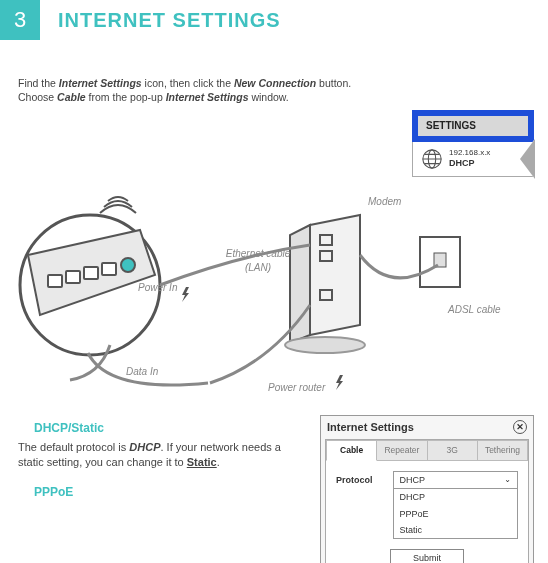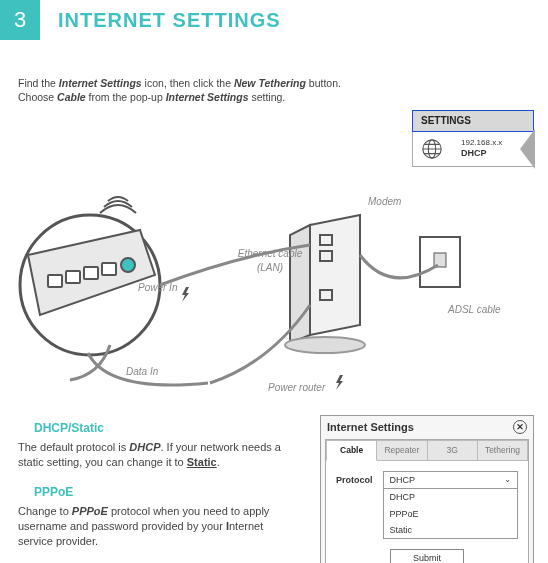--- a/index.html
+++ b/index.html
@@ -6,22 +6,22 @@
   body { font-family: Arial, Helvetica, sans-serif; width: 548px; height: 563px; background: #fff; color: #333; font-size: 11px; line-height: 1.35; position: relative; }
   
   .header { display: flex; align-items: center; height: 40px; }
   .step-num { width: 40px; height: 40px; background: #3fc1c0; color: #fff; display: flex; align-items: center; justify-content: center; font-size: 22px; font-weight: 300; }
   .title { color: #3fc1c0; font-size: 20px; font-weight: 700; letter-spacing: 1px; margin-left: 18px; }
   
   .intro { margin: 22px 0 0 18px; width: 350px; font-size: 10.5px; color: #444; }
   .intro .bi { font-weight: 700; font-style: italic; }
   
   .settings-badge { position: absolute; right: 14px; top: 110px; width: 122px; }
-  .sb-top { background: #d8d8d8; border: 1px solid #1d4ed8; padding: 3px 8px; font-size: 10px; font-weight: 600; color: #222; }
-  .sb-body { border: 1px solid #aaa; border-top: none; padding: 6px 8px; display: flex; align-items: center; gap: 18px; position: relative; }
+  .sb-top { background: #d8d8d8; border: 6px solid #1d4ed8; padding: 3px 8px; font-size: 10px; font-weight: 600; color: #222; }
+  .sb-body { border: 1px solid #aaa; border-top: none; padding: 6px 8px; display: flex; align-items: center; gap: 6px; position: relative; }
   .sb-arrow { position: absolute; right: -1px; top: 50%; transform: translateY(-50%); width: 0; height: 0; border-top: 19px solid transparent; border-bottom: 19px solid transparent; border-right: 14px solid #fff; }
   .sb-arrow::before { content: ""; position: absolute; right: -15px; top: -20px; border-top: 20px solid transparent; border-bottom: 20px solid transparent; border-right: 15px solid #aaa; z-index: -1; }
   .globe { width: 22px; height: 22px; }
   .sb-text { font-size: 8px; line-height: 1.2; color: #333; }
   .sb-text .d { font-weight: 700; font-size: 9px; }
   
   .diagram { position: absolute; left: 10px; top: 195px; width: 528px; height: 200px; }
   .dlabel { position: absolute; font-size: 10px; color: #888; font-style: italic; text-align: center; }
   
   .sections { position: absolute; left: 18px; top: 420px; width: 280px; }
@@ -32,42 +32,42 @@
   .sec-p .b { font-weight: 700; }
   
   .dialog { position: absolute; right: 14px; top: 415px; width: 214px; border: 1px solid #999; background: #f6f6f6; }
   .dlg-title { display: flex; justify-content: space-between; align-items: center; padding: 4px 6px; font-size: 11px; font-weight: 700; color: #333; }
   .dlg-close { width: 14px; height: 14px; border: 1px solid #555; border-radius: 50%; display: flex; align-items: center; justify-content: center; font-size: 9px; line-height: 1; }
   .dlg-body { border: 1px solid #aaa; margin: 0 4px 4px 4px; background: #fff; }
   .tabs { display: flex; }
   .tab { flex: 1; text-align: center; font-size: 8.5px; padding: 4px 2px; background: #e6e6e6; border: 1px solid #bbb; border-left: none; color: #777; }
   .tab:first-child { border-left: 1px solid #bbb; }
   .tab.active { background: #fff; border-bottom-color: #fff; color: #222; font-weight: 600; }
-  .proto-row { display: flex; align-items: flex-start; padding: 10px 10px 6px 10px; gap: 10px; }
+  .proto-row { display: flex; align-items: flex-start; padding: 10px 10px 6px 10px; gap: 20px; }
   .proto-label { font-size: 9px; font-weight: 600; color: #333; padding-top: 3px; }
   .proto-ctrl { flex: 1; }
   .select { border: 1px solid #999; padding: 2px 6px; font-size: 9px; display: flex; justify-content: space-between; align-items: center; background: #fff; }
   .chev { font-size: 8px; }
   .options { border: 1px solid #999; border-top: none; }
   .opt { padding: 2px 6px; font-size: 9px; }
   .submit-row { text-align: center; padding: 4px 0 8px 0; }
   .submit { display: inline-block; border: 1px solid #888; padding: 2px 22px; font-size: 9px; background: #fff; }
 </style>
 </head>
 <body>
 
 <div class="header">
   <div class="step-num">3</div>
   <div class="title">INTERNET SETTINGS</div>
 </div>
 
 <div class="intro">
   <br>
-  <span>Find the </span><span class="bi">Internet Settings</span><span> icon, then click the </span><span class="bi">New Tethering</span><span> button.</span><br>
-  <span>Choose </span><span class="bi">Cable</span><span> from the pop-up </span><span class="bi">Internet Settings</span><span> setting.</span>
+  <span>Find the </span><span class="bi">Internet Settings</span><span> icon, then click the </span><span class="bi">New Connection</span><span> button.</span><br>
+  <span>Choose </span><span class="bi">Cable</span><span> from the pop-up </span><span class="bi">Internet Settings</span><span> window.</span>
 </div>
 
 <div class="settings-badge">
   <div class="sb-top">SETTINGS</div>
   <div class="sb-body">
     <svg class="globe" viewBox="0 0 24 24" fill="none" stroke="#555" stroke-width="1.2">
       <circle cx="12" cy="12" r="10"></circle>
       <ellipse cx="12" cy="12" rx="4" ry="10"></ellipse>
       <path d="M2 12h20M4 7h16M4 17h16"></path>
     </svg>
@@ -116,39 +116,36 @@
 
     <rect x="410" y="42" width="40" height="50" fill="#fff" stroke="#555" stroke-width="2"></rect>
     <rect x="424" y="58" width="12" height="14" fill="#e0e0e0" stroke="#555"></rect>
 
     <path d="M350 60 q30 40 78 10" stroke="#888" stroke-width="3" fill="none"></path>
 
     <path d="M176 92 l-4 8 l3 0 l-3 7 l7 -9 l-3 0 l3 -6 Z" fill="#555"></path>
     <path d="M330 180 l-4 8 l3 0 l-3 7 l7 -9 l-3 0 l3 -6 Z" fill="#555"></path>
   </svg>
   <div class="dlabel" style="left:358px; top:0px;">Modem</div>
-  <div class="dlabel" style="left:220px; top:52px; width:80px;font-style:italic;">
+  <div class="dlabel" style="left:208px; top:52px; width:80px;font-style:italic;">
     <span>Ethernet cable</span><br>
     <span>(LAN)</span>
   </div>
   <div class="dlabel" style="left:128px; top:86px;">Power In</div>
   <div class="dlabel" style="left:438px; top:108px;">ADSL cable</div>
   <div class="dlabel" style="left:116px; top:170px;">Data In</div>
   <div class="dlabel" style="left:258px; top:186px;">Power router</div>
 </div>
 
 <div class="sections">
   <div class="sec-h">DHCP/Static</div>
   <div class="sec-p">
     <span>The default protocol is </span><span class="bi">DHCP</span><span>. If your network needs a static setting, you can change it to </span><span class="bu">Static</span><span>.</span>
   </div>
   <div class="sec-h">PPPoE</div>
-  <div class="sec-p">
-    <span>Change to </span><span class="bi">PPPoE</span><span> protocol when you need to apply username and password provided by your </span><span class="b">I</span><span>nternet service provider.</span>
-  </div>
 </div>
 
 <div class="dialog">
   <div class="dlg-title">
     <span>Internet Settings</span>
     <span class="dlg-close">
       <span>✕</span>
     </span>
   </div>
   <div class="dlg-body">

